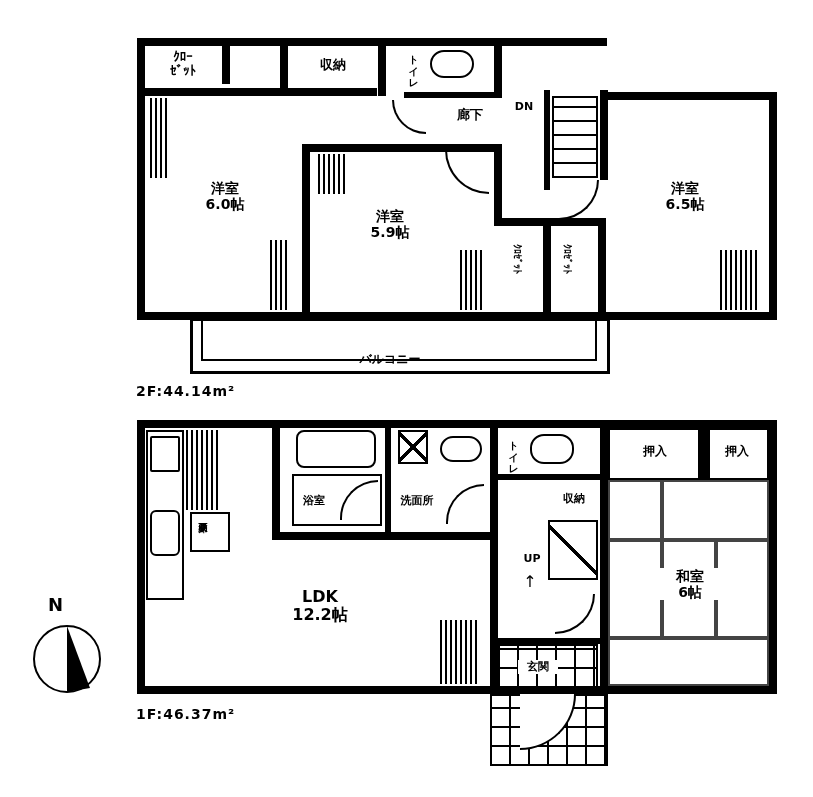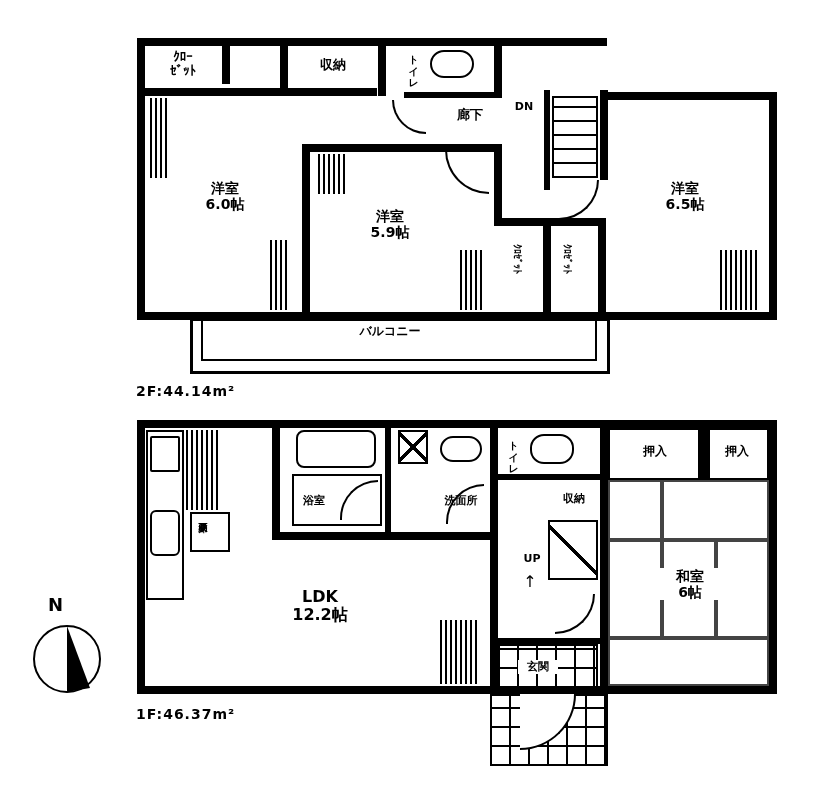--- a/index.html
+++ b/index.html
@@ -81,21 +81,21 @@
   <div class="lbl-big" style="left:640px;top:180px;width:90px;">
     <div>洋室</div>
     <div>6.5帖</div>
   </div>
   <div class="vtext" style="left:512px;top:244px;">ｸﾛｾﾞｯﾄ</div>
   <div class="vtext" style="left:562px;top:244px;">ｸﾛｾﾞｯﾄ</div>
 
   <div class="thin" style="left:190px;top:318px;width:420px;height:56px;border-width:3px;background:transparent;">
     <div class="thin" style="left:8px;top:0;width:396px;height:40px;border-top:none;"></div>
   </div>
-  <div class="lbl" style="left:340px;top:324px;width:100px;font-size:12px;">バルコニー</div>
+  <div class="lbl" style="left:340px;top:352px;width:100px;font-size:12px;">バルコニー</div>
 
   <div class="floor-label" style="left:136px;top:383px;">2F:44.14m²</div>
 </div>
 
 <div>
 
   <div class="wall" style="left:137px;top:420px;width:640px;height:8px;"></div>
   <div class="wall" style="left:137px;top:420px;width:8px;height:274px;"></div>
   <div class="wall" style="left:137px;top:686px;width:640px;height:8px;"></div>
   <div class="wall" style="left:769px;top:420px;width:8px;height:274px;"></div>
@@ -118,21 +118,21 @@
   <div class="hatch" style="left:186px;top:430px;width:32px;height:80px;"></div>
   <div class="hatch" style="left:440px;top:620px;width:40px;height:64px;"></div>
 
   <div class="fixture" style="left:296px;top:430px;width:80px;height:38px;border-radius:8px;"></div>
   <div class="thin" style="left:292px;top:474px;width:90px;height:52px;"></div>
   <div class="lbl" style="left:296px;top:494px;width:36px;font-size:11px;">浴室</div>
   <div class="door-arc" style="left:340px;top:480px;width:38px;height:40px;border-radius:38px 0 0 0;border-right:none;border-bottom:none;"></div>
 
   <div class="abs" style="left:398px;top:430px;width:30px;height:34px;border:2px solid #000;box-sizing:border-box;background:linear-gradient(45deg,transparent 46%,#000 46% 54%,transparent 54%),linear-gradient(-45deg,transparent 46%,#000 46% 54%,transparent 54%);"></div>
   <div class="fixture" style="left:440px;top:436px;width:42px;height:26px;"></div>
-  <div class="lbl" style="left:392px;top:494px;width:50px;font-size:11px;padding-left:44px;">洗面所</div>
+  <div class="lbl" style="left:392px;top:494px;width:50px;font-size:11px;">洗面所</div>
   <div class="door-arc" style="left:446px;top:484px;width:38px;height:40px;border-radius:38px 0 0 0;border-right:none;border-bottom:none;"></div>
 
   <div class="fixture" style="left:530px;top:434px;width:44px;height:30px;"></div>
   <div class="vtext" style="left:508px;top:434px;">トイレ</div>
 
   <div class="lbl" style="left:556px;top:492px;width:36px;font-size:11px;">収納</div>
   <div class="abs" style="left:548px;top:520px;width:50px;height:60px;border:2px solid #000;box-sizing:border-box;background:linear-gradient(45deg,transparent 48%,#000 48% 52%,transparent 52%);"></div>
   <div class="lbl" style="left:518px;top:552px;width:28px;font-size:11px;">UP</div>
   <div class="abs" style="left:520px;top:572px;width:20px;font-size:16px;text-align:center;">↑</div>
   <div class="door-arc" style="left:555px;top:594px;width:40px;height:40px;border-radius:0 0 40px 0;border-top:none;border-left:none;"></div>

